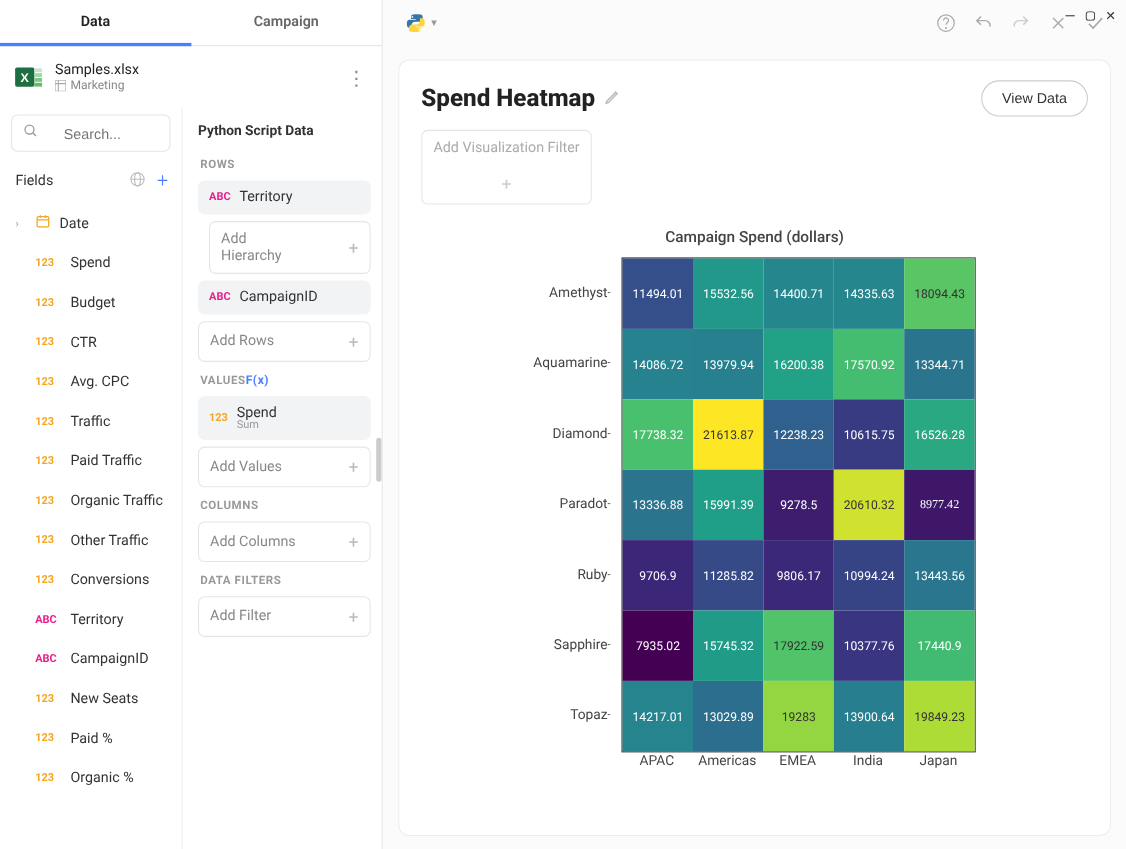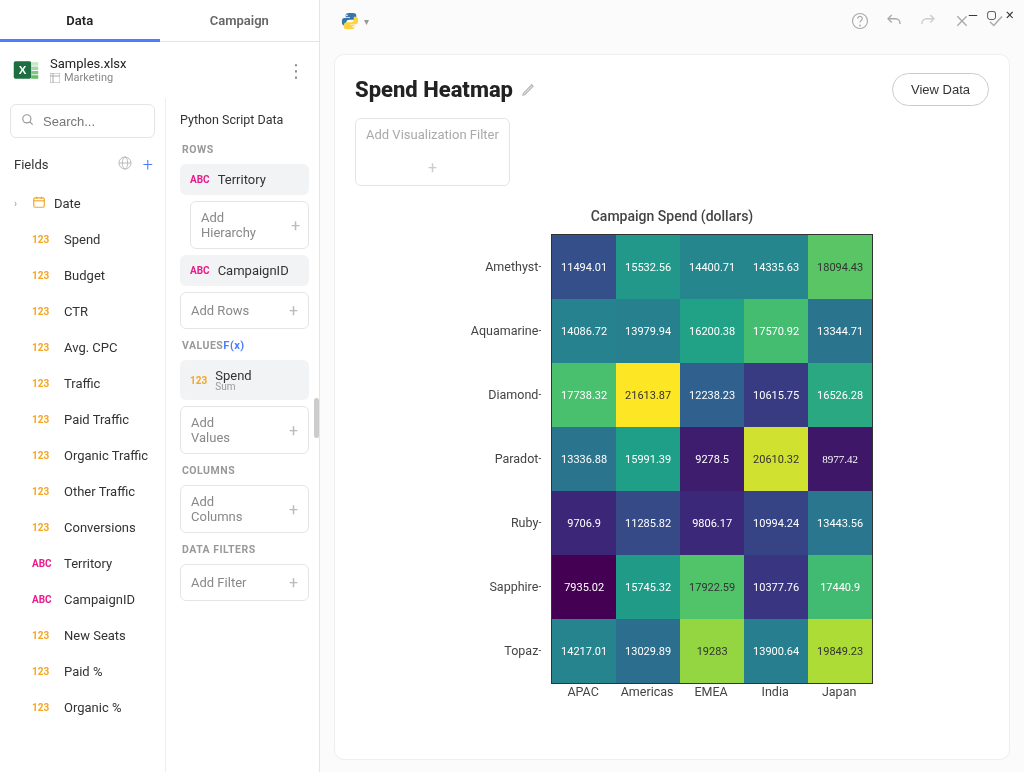--- a/index.html
+++ b/index.html
@@ -4,57 +4,57 @@
 <style>
   * { box-sizing: border-box; margin: 0; padding: 0; }
   body { font-family: -apple-system, BlinkMacSystemFont, "Segoe UI", Roboto, Arial, sans-serif; font-size: 13px; color: #333; background: #fff; width: 1024px; height: 772px; overflow: hidden; display: flex; flex-direction: column; }
   
   
   .window-controls { position: absolute; top: 6px; right: 10px; display: flex; gap: 10px; z-index: 100; }
   .window-controls span { font-size: 14px; color: #333; cursor: pointer; font-family: monospace; }
   
   
   .app-body { display: flex; height: 100%; }
-  .left-pane { width: 320px; display: flex; flex-direction: column; border-right: 1px solid #e5e5e5; }
+  .left-pane { width: 348px; display: flex; flex-direction: column; border-right: 1px solid #e5e5e5; }
   .tabs { display: flex; height: 42px; border-bottom: 1px solid #e5e5e5; }
   .tab { flex: 1; display: flex; align-items: center; justify-content: center; font-size: 13px; color: #666; cursor: pointer; position: relative; font-weight: 600; }
   .tab.active { color: #222; }
   .tab.active::after { content: ""; position: absolute; bottom: -1px; left: 0; right: 0; height: 3px; background: #4a7dff; }
   
   .left-columns { display: flex; flex: 1; overflow: hidden; }
   .fields-col { width: 166px; border-right: 1px solid #eee; display: flex; flex-direction: column; }
   .config-col { flex: 1; padding: 14px 10px 14px 14px; overflow-y: auto; position: relative; }
   
   .file-header { display: flex; align-items: center; padding: 14px 12px; gap: 10px; position: relative; }
   .excel-icon { width: 28px; height: 28px; display: flex; align-items: center; justify-content: center; }
   .excel-icon svg { width: 28px; height: 28px; }
   .file-info { display: flex; flex-direction: column; }
   .file-name { font-size: 13px; color: #222; }
   .file-sheet { font-size: 11px; color: #888; display:flex; align-items:center; gap:4px; }
   .kebab { position: absolute; right: 14px; top: 18px; color: #888; font-size: 18px; cursor:pointer; }
   
-  .search-row { margin: 6px 10px 10px 10px; border: 1px solid #e5e5e5; border-radius: 6px; display: flex; align-items: center; height: 34px; padding: 0 10px; gap: 8px; }
+  .search-row { margin: 6px 10px 10px 10px; border: 1px solid #e5e5e5; border-radius: 6px; display: flex; align-items: center; height: 34px; padding: 0 10px; gap: 23px; }
   .search-row input { border: none; outline: none; flex: 1; font-size: 13px; background: transparent; }
   .search-icon { color: #999; }
   
   .fields-header { display: flex; align-items: center; padding: 6px 12px 6px 14px; font-size: 13px; color: #333; gap: 10px; }
   .fields-header .spacer { flex: 1; }
   .fields-header .action-ico { color: #999; cursor: pointer; }
   .fields-header .plus-ico { color: #4a7dff; font-size: 18px; cursor: pointer; font-weight: 300; }
   
   .field-list { overflow-y: auto; flex: 1; padding: 4px 4px 4px 0; }
   .field-item { display: flex; align-items: center; height: 36px; padding: 0 8px 0 14px; font-size: 13px; color: #333; cursor: pointer; gap: 8px; }
   .field-item .chev { color: #999; font-size: 10px; width: 10px; }
   .field-item .type-badge { font-size: 10px; font-weight: 700; width: 24px; text-align: left; }
   .type-num { color: #f5a623; }
   .type-abc { color: #e91e8c; }
   .date-ico { color: #f5a623; }
   
   
-  .config-title { font-size: 12.5px; font-weight: 400; color: #333; margin-bottom: 16px; }
+  .config-title { font-size: 12.5px; font-weight: 700; color: #333; margin-bottom: 16px; }
   .sect-label { font-size: 10.5px; font-weight: 700; color: #999; letter-spacing: .5px; margin: 10px 0 8px 2px; display:flex; align-items:center; justify-content:flex-start; }
   .sect-label .fx { color: #4a7dff; font-weight: 700; font-size: 11px; cursor:pointer; }
   .chip { background: #f2f3f5; border-radius: 6px; padding: 8px 10px; font-size: 13px; display: flex; align-items: center; gap: 8px; margin-bottom: 6px; }
   .chip .type-badge { font-size: 10px; font-weight: 700; }
   .chip.indent { margin-left: 10px; border: 1px solid #e5e5e5; background: #fff; color:#888; justify-content:space-between; }
   .chip.placeholder { background: #fff; border: 1px solid #e5e5e5; color: #888; justify-content: space-between; gap: 35px; }
   .chip .sub { font-size: 10px; color: #999; display:block; margin-top:-2px; }
   .chip .plus { color: #bbb; font-size: 16px; }
   .chip-col { display:flex; flex-direction:column; }
   .scrollbar-stub { position:absolute; right:0; top:300px; width:5px; height:40px; background:#ccc; border-radius:3px; }

